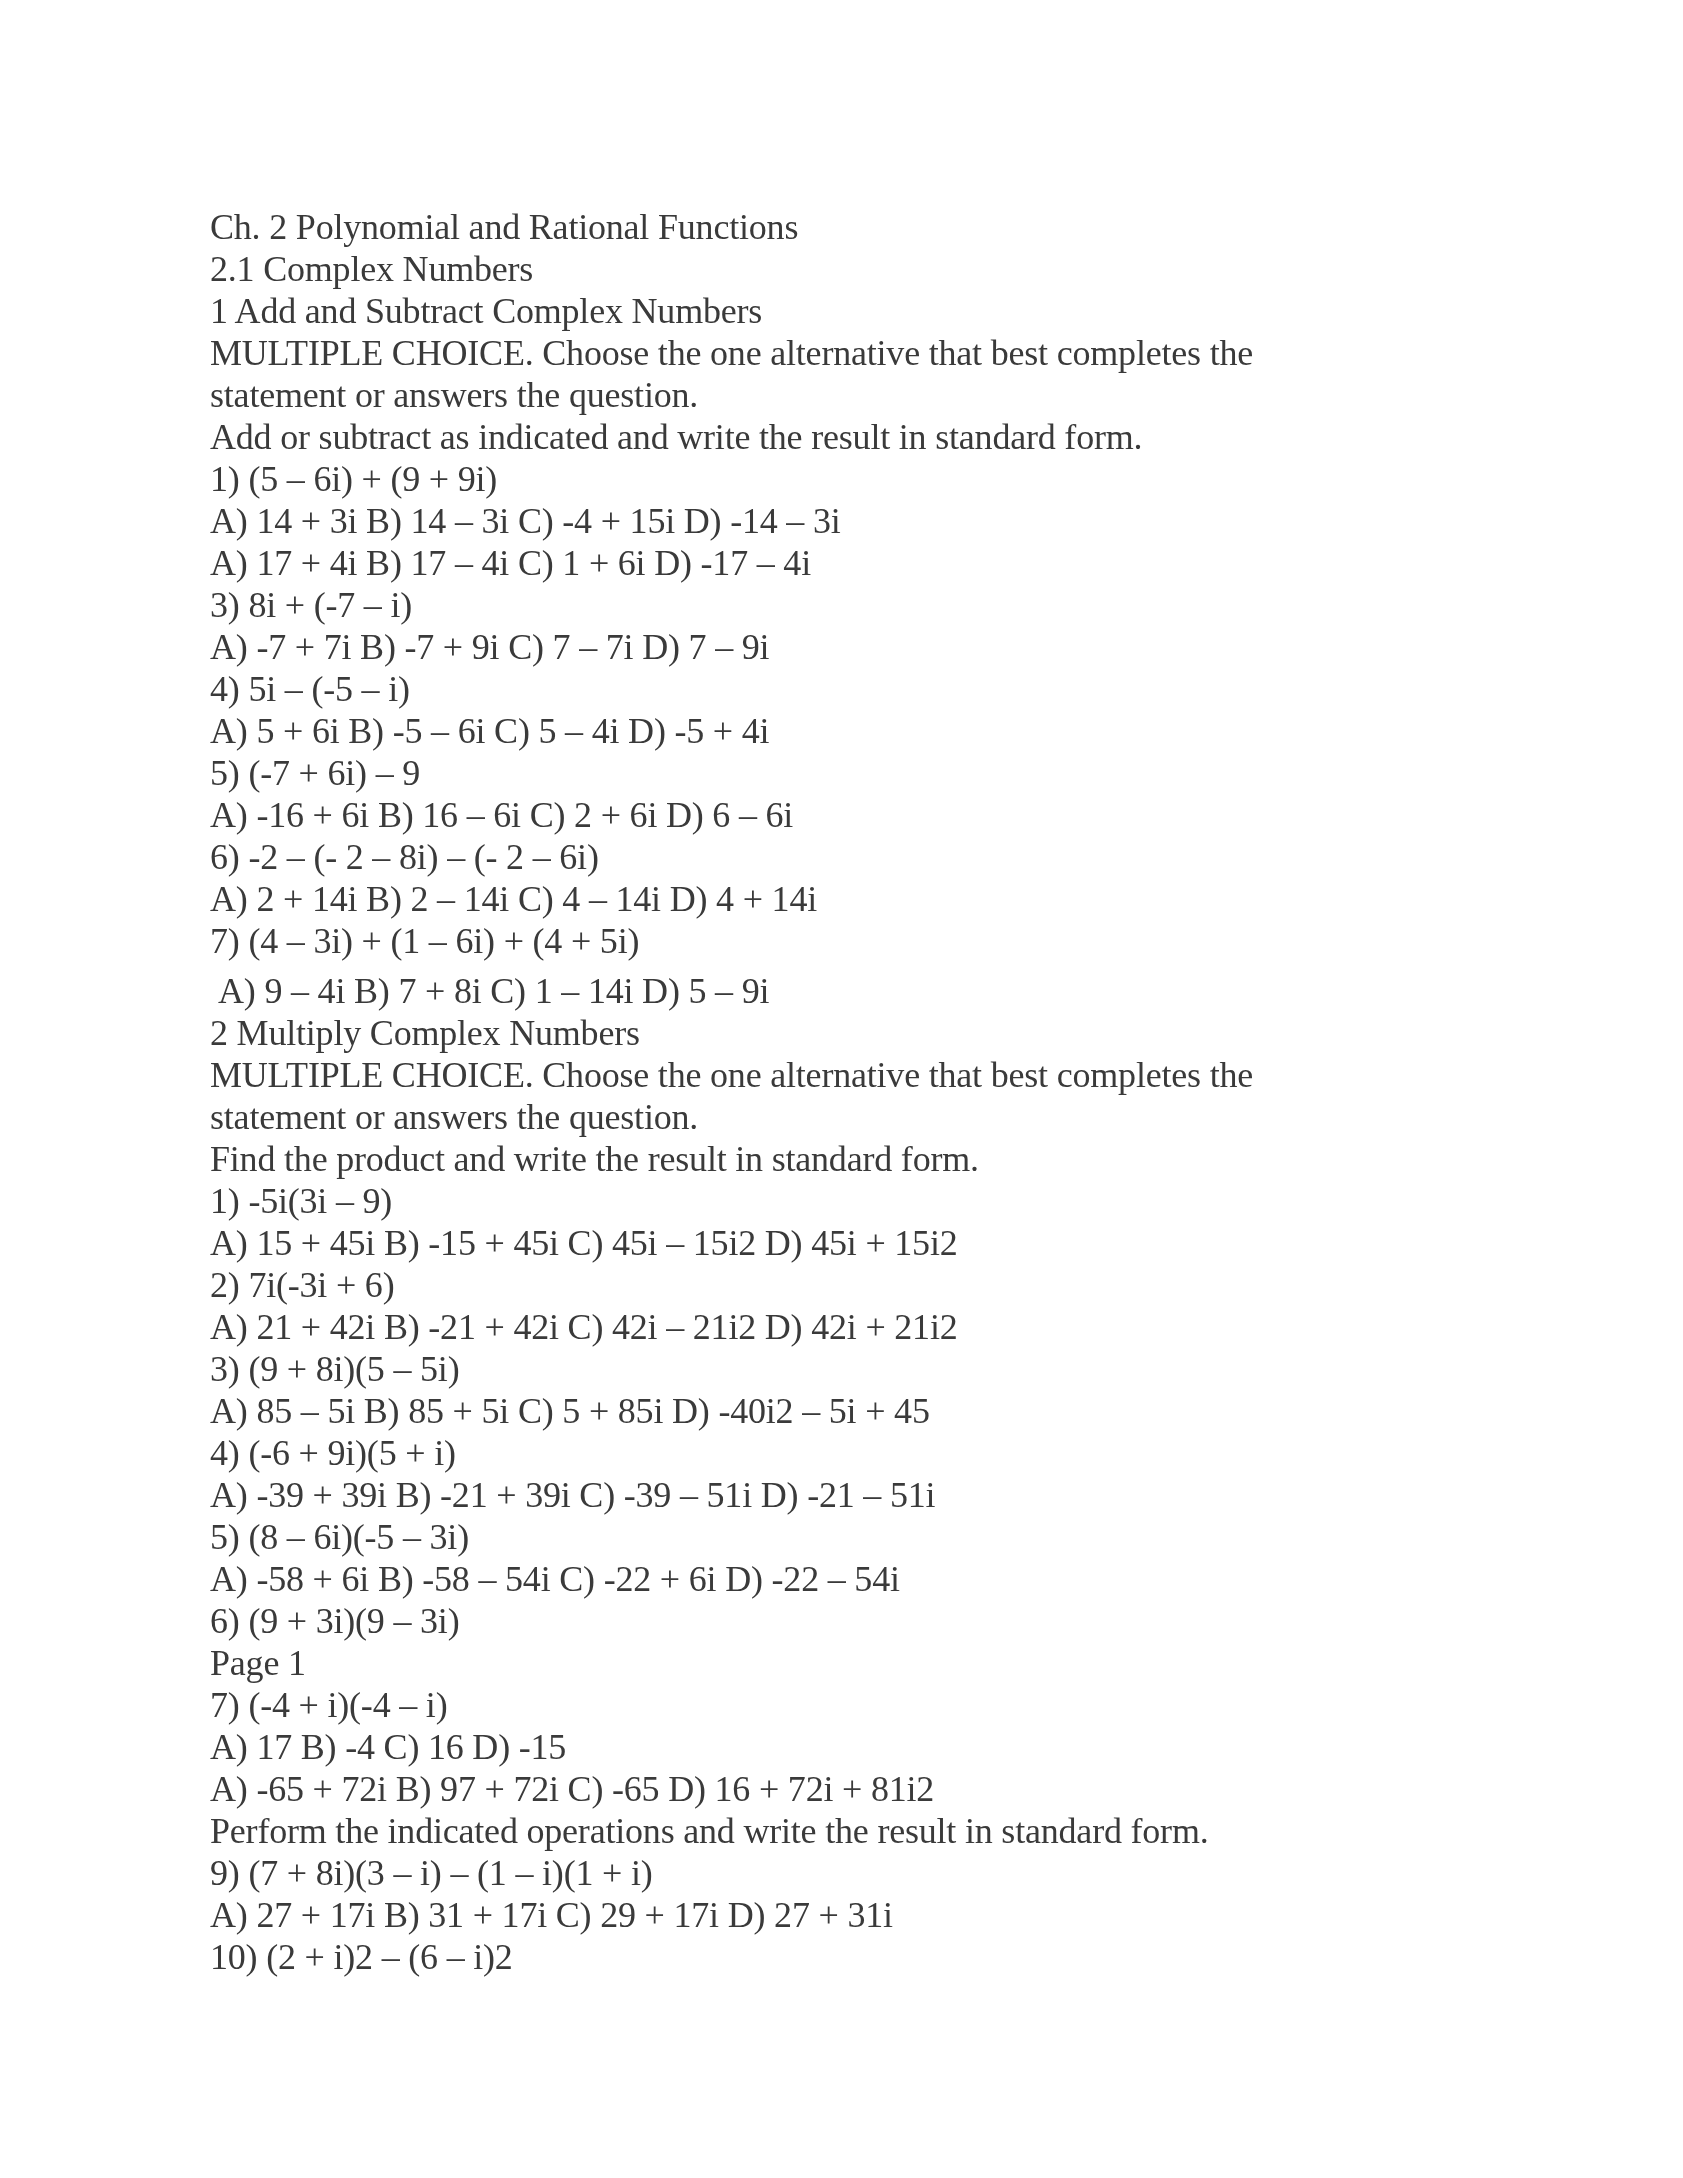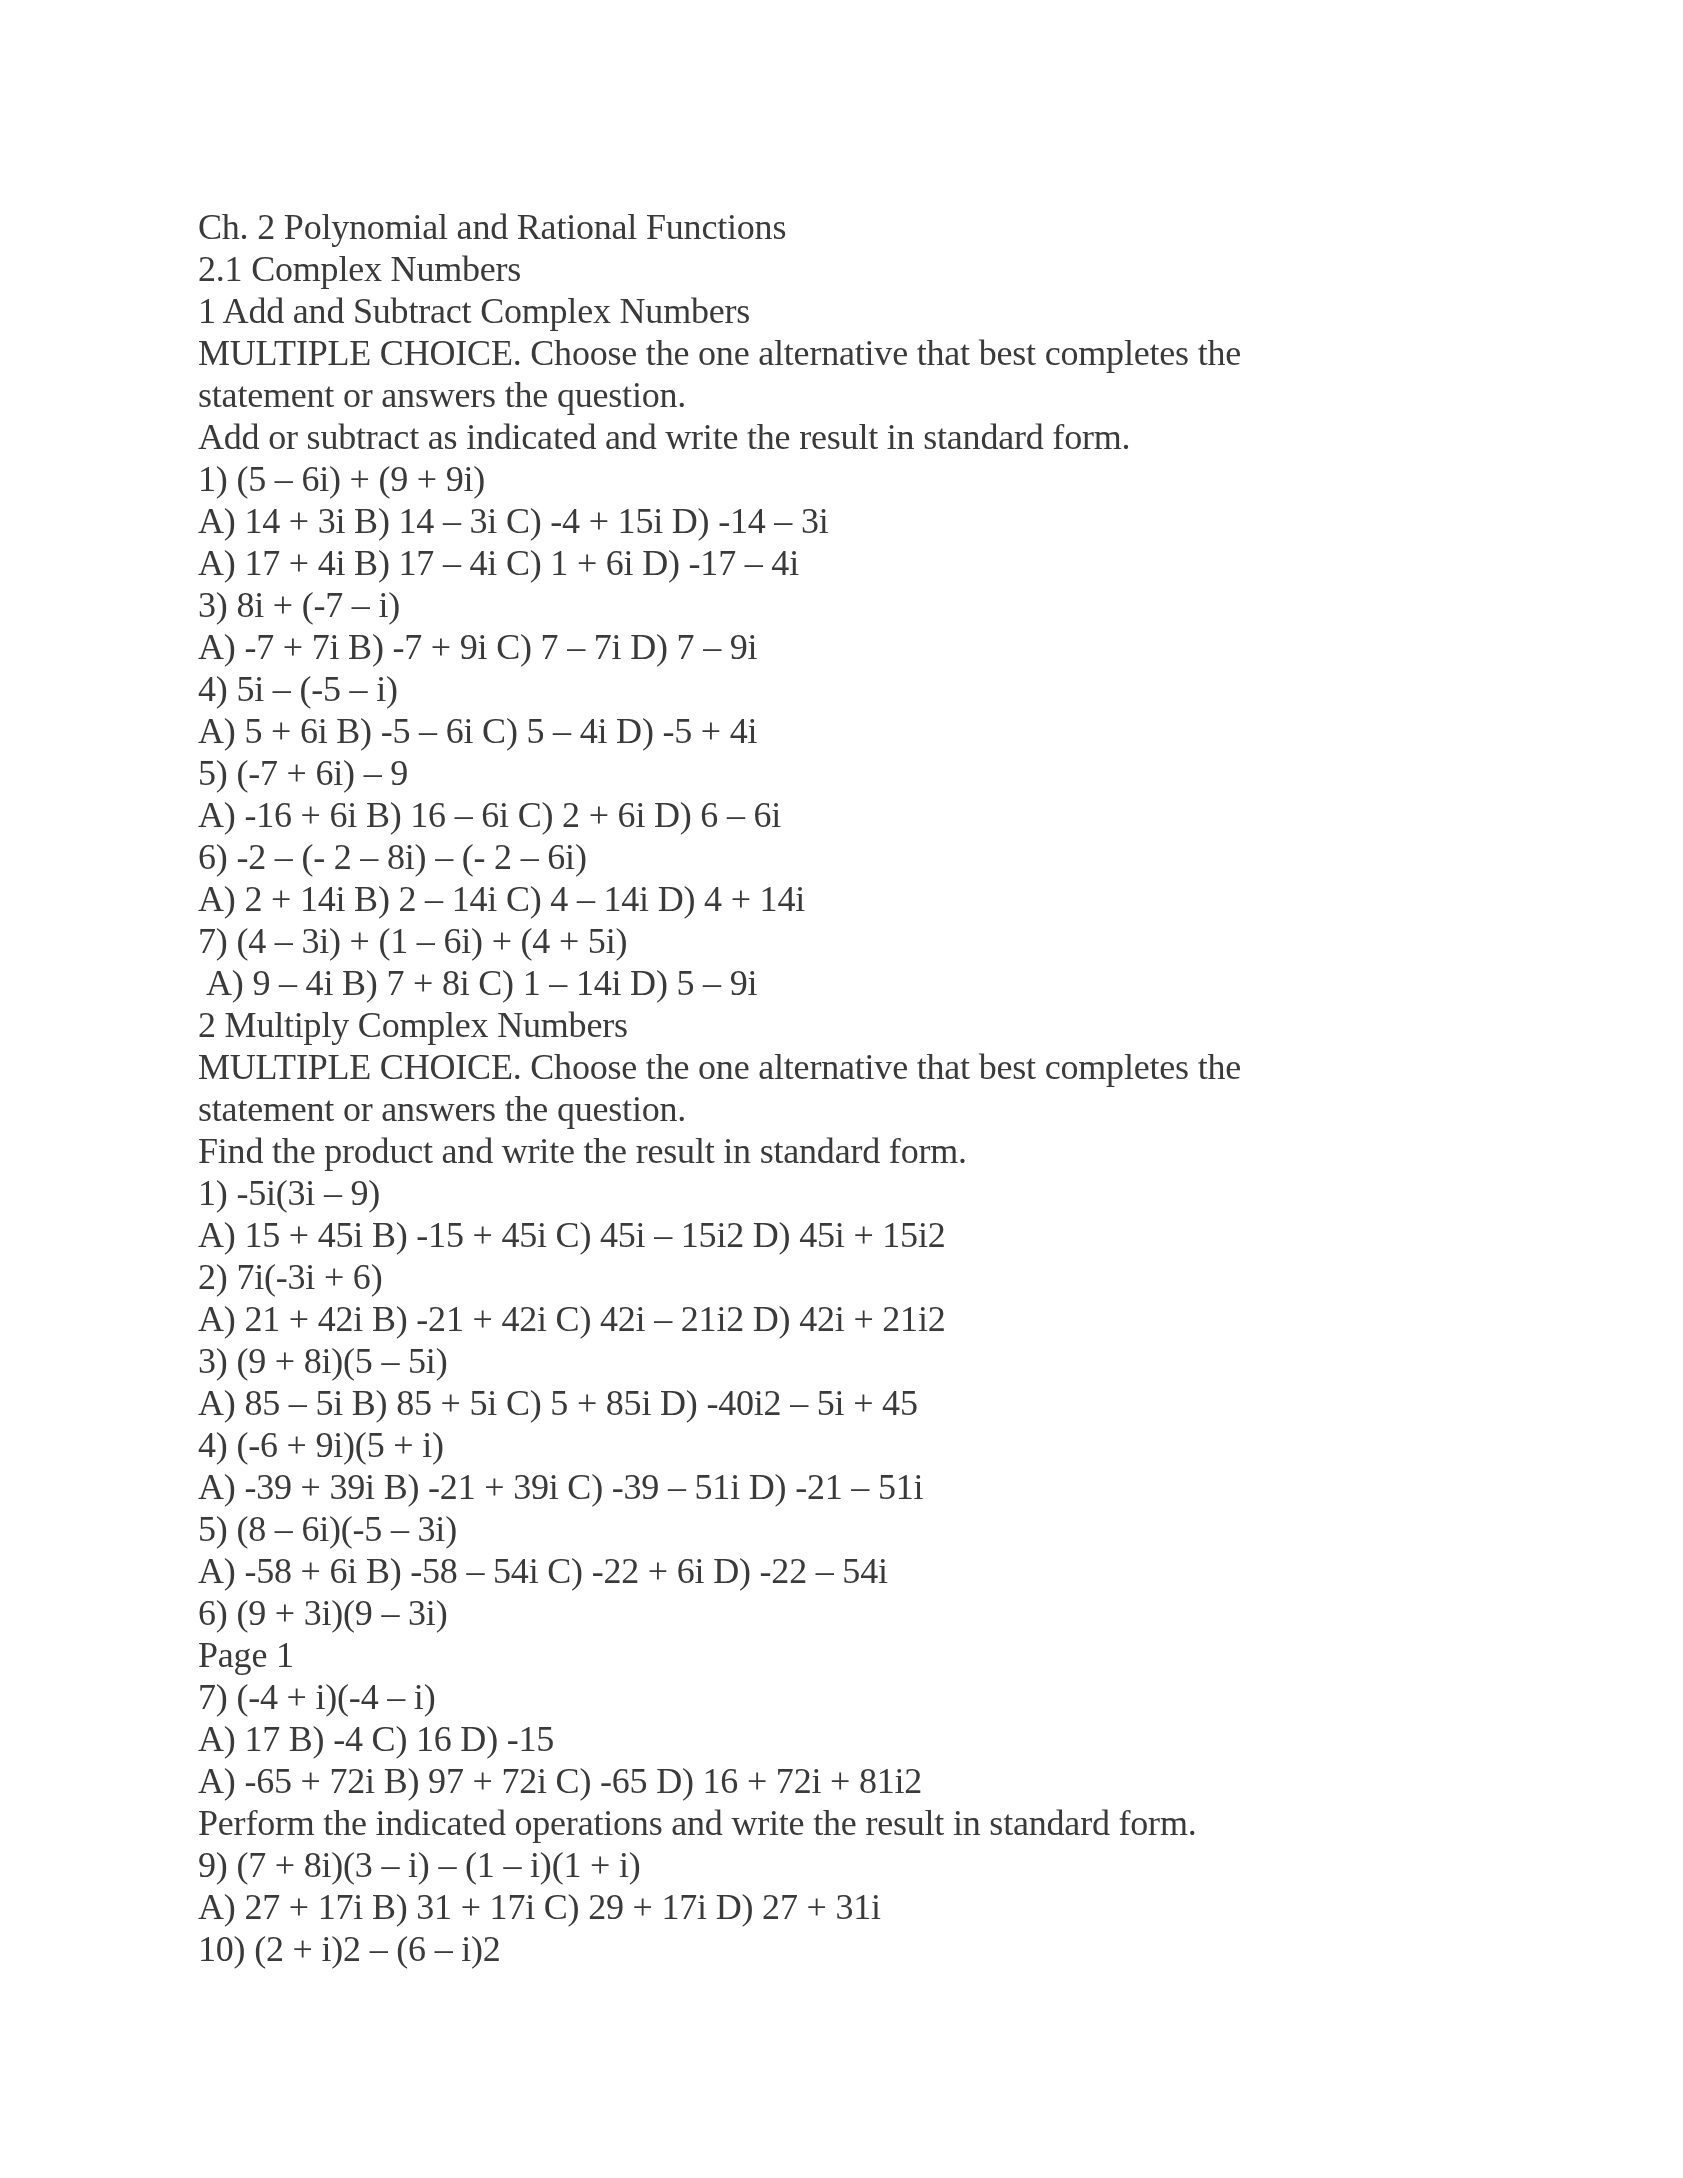--- a/index.html
+++ b/index.html
@@ -8,35 +8,35 @@
     background: #ffffff;
   }
   body {
     width: 1683px;
     height: 2178px;
     position: relative;
     overflow: hidden;
   }
   .page {
     position: absolute;
-    left: 198px;
+    left: 210px;
     top: 206px;
     width: 1287px;
     font-family: "Liberation Serif", "DejaVu Serif", serif;
     font-size: 36px;
     line-height: 42px;
     color: #3a3a3a;
     letter-spacing: -0.2px;
   }
   .line {
     display: block;
     white-space: pre;
     height: 42px;
   }
-  .indent { padding-left: 8px; }
+  .indent { padding-left: 8px; margin-top: 8px; }
 </style>
 </head>
 <body>
 
 <div class="page">
   <span class="line">Ch. 2 Polynomial and Rational Functions</span>
   <span class="line">2.1 Complex Numbers</span>
 
   <span class="line">1 Add and Subtract Complex Numbers</span>
   <span class="line">MULTIPLE CHOICE. Choose the one alternative that best completes the</span>

